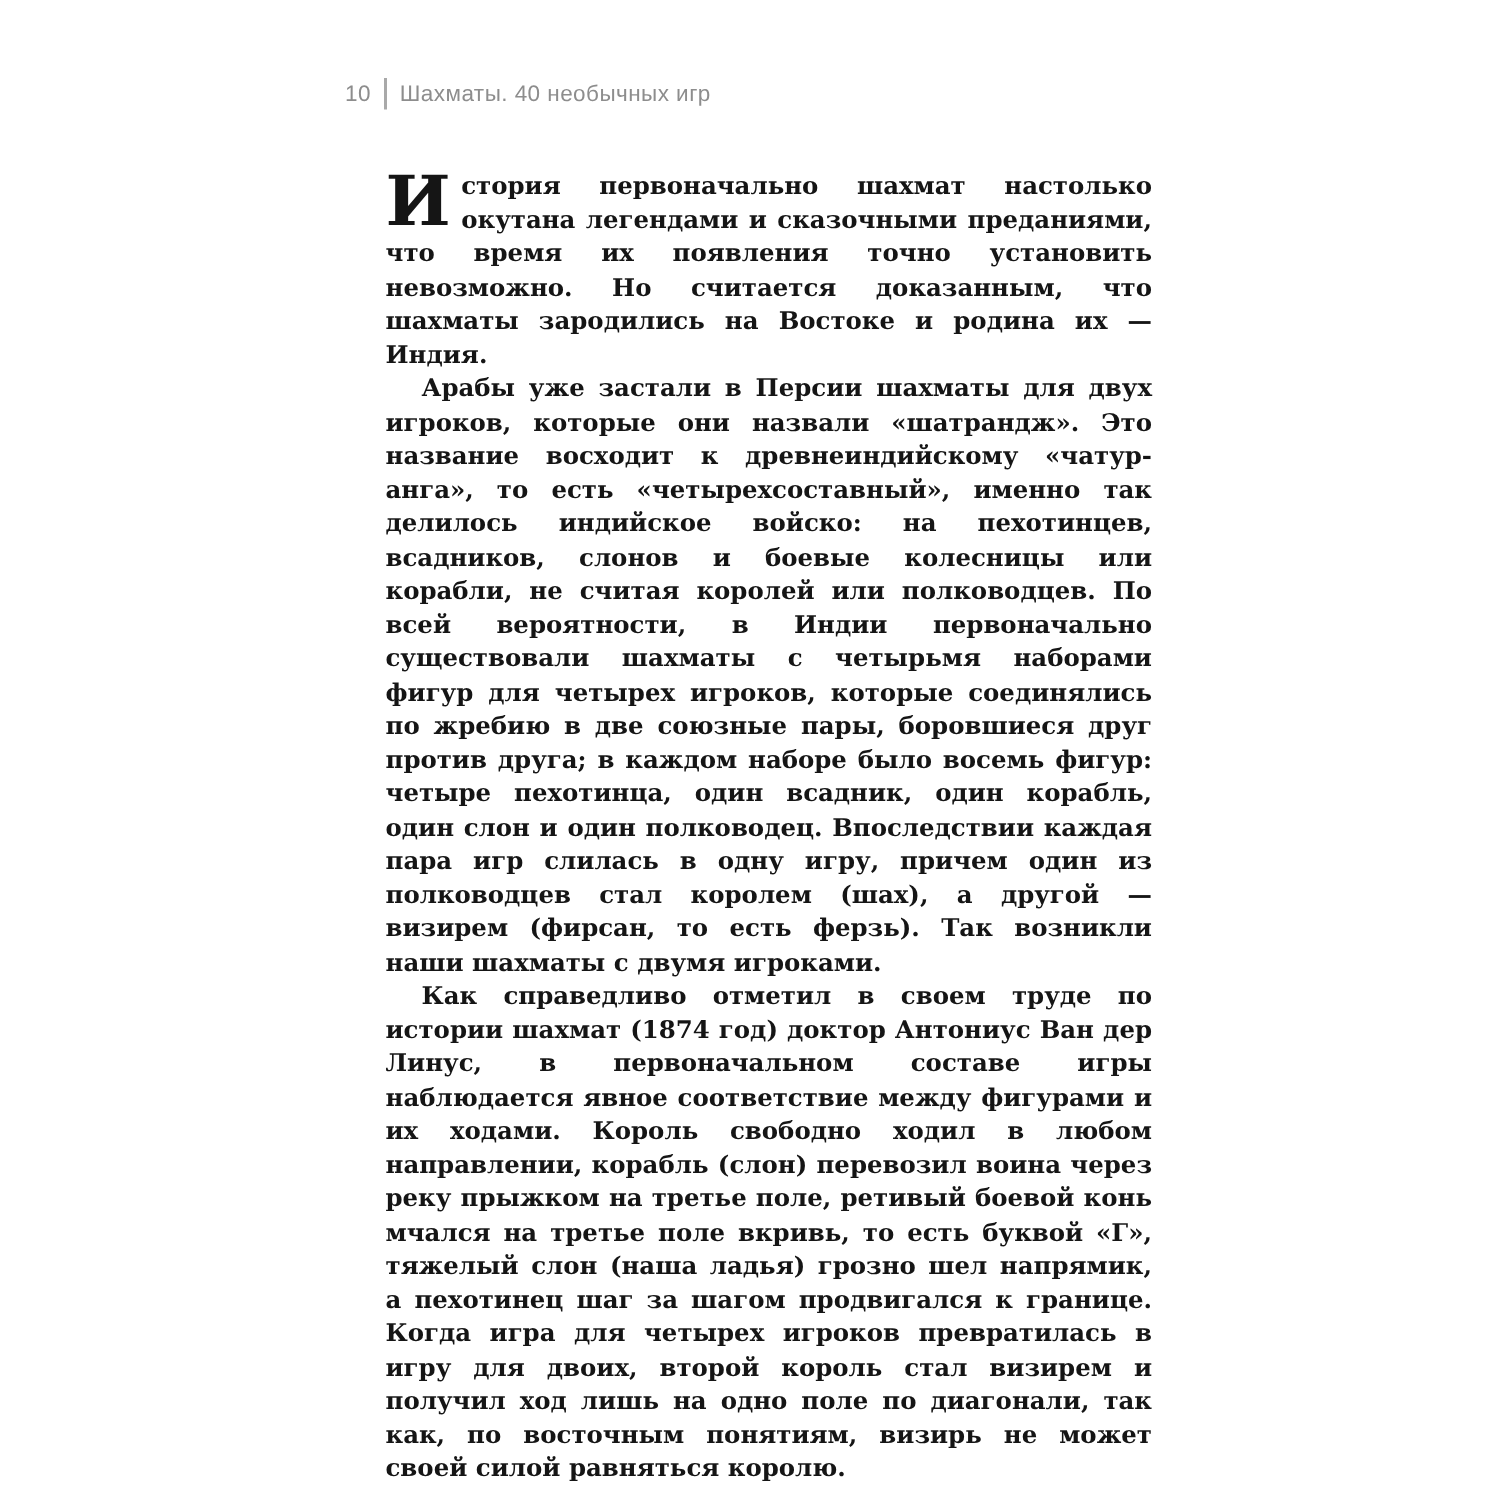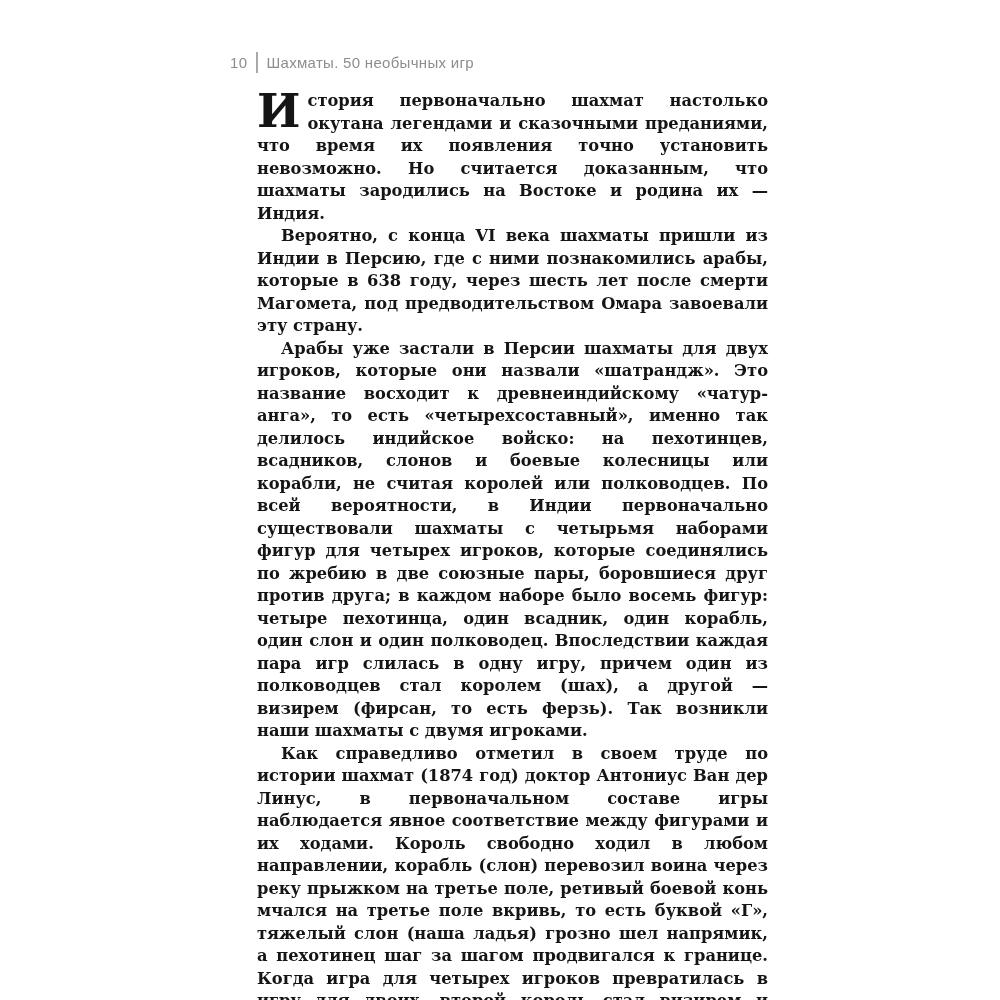--- a/index.html
+++ b/index.html
@@ -14,21 +14,21 @@
   }
   .page {
     box-sizing: border-box;
     padding: 52px 0 0 257px;
     width: 768px;
   }
   .page-header {
     display: flex;
     align-items: center;
     margin-left: -27px;
-    margin-bottom: 17px;
+    margin-bottom: 40px;
     font-family: "Liberation Sans", sans-serif;
     font-size: 15px;
     color: #8d8d8d;
     letter-spacing: 0.3px;
   }
   .page-number {
     min-width: 18px;
     text-align: left;
   }
   .header-divider {
@@ -66,24 +66,23 @@
   }
 </style>
 </head>
 <body>
 
 <div class="page">
 
   <header class="page-header">
     <span class="page-number">10</span>
     <span class="header-divider"></span>
-    <span class="header-title">Шахматы. 50 необычных игр</span>
+    <span class="header-title">Шахматы. 40 необычных игр</span>
   </header>
 
   <main class="body-text">
     <p class="first-para"><span class="dropcap">И</span><span>стория первоначально шахмат настолько окутана легендами и сказочными преданиями, что время их появления точно установить невозможно. Но считается доказанным, что шахматы зародились на Востоке и родина их — Индия.</span></p>
-    <p class="indented">Вероятно, с конца VI века шахматы пришли из Индии в Персию, где с ними познакомились арабы, которые в 638 году, через шесть лет после смерти Магомета, под предводительством Омара завоевали эту страну.</p>
     <p class="indented">Арабы уже застали в Персии шахматы для двух игроков, которые они назвали «шатрандж». Это название восходит к древнеиндийскому «чатур-анга», то есть «четырехсоставный», именно так делилось индийское войско: на пехотинцев, всадников, слонов и боевые колесницы или корабли, не считая королей или полководцев. По всей вероятности, в Индии первоначально существовали шахматы с четырьмя наборами фигур для четырех игроков, которые соединялись по жребию в две союзные пары, боровшиеся друг против друга; в каждом наборе было восемь фигур: четыре пехотинца, один всадник, один корабль, один слон и один полководец. Впоследствии каждая пара игр слилась в одну игру, причем один из полководцев стал королем (шах), а другой — визирем (фирсан, то есть ферзь). Так возникли наши шахматы с двумя игроками.</p>
     <p class="indented">Как справедливо отметил в своем труде по истории шахмат (1874 год) доктор Антониус Ван дер Линус, в первоначальном составе игры наблюдается явное соответствие между фигурами и их ходами. Король свободно ходил в любом направлении, корабль (слон) перевозил воина через реку прыжком на третье поле, ретивый боевой конь мчался на третье поле вкривь, то есть буквой «Г», тяжелый слон (наша ладья) грозно шел напрямик, а пехотинец шаг за шагом продвигался к границе. Когда игра для четырех игроков превратилась в игру для двоих, второй король стал визирем и получил ход лишь на одно поле по диагонали, так как, по восточным понятиям, визирь не может своей силой равняться королю.</p>
 
   </main>
 
 </div>
 
 </body></html>

